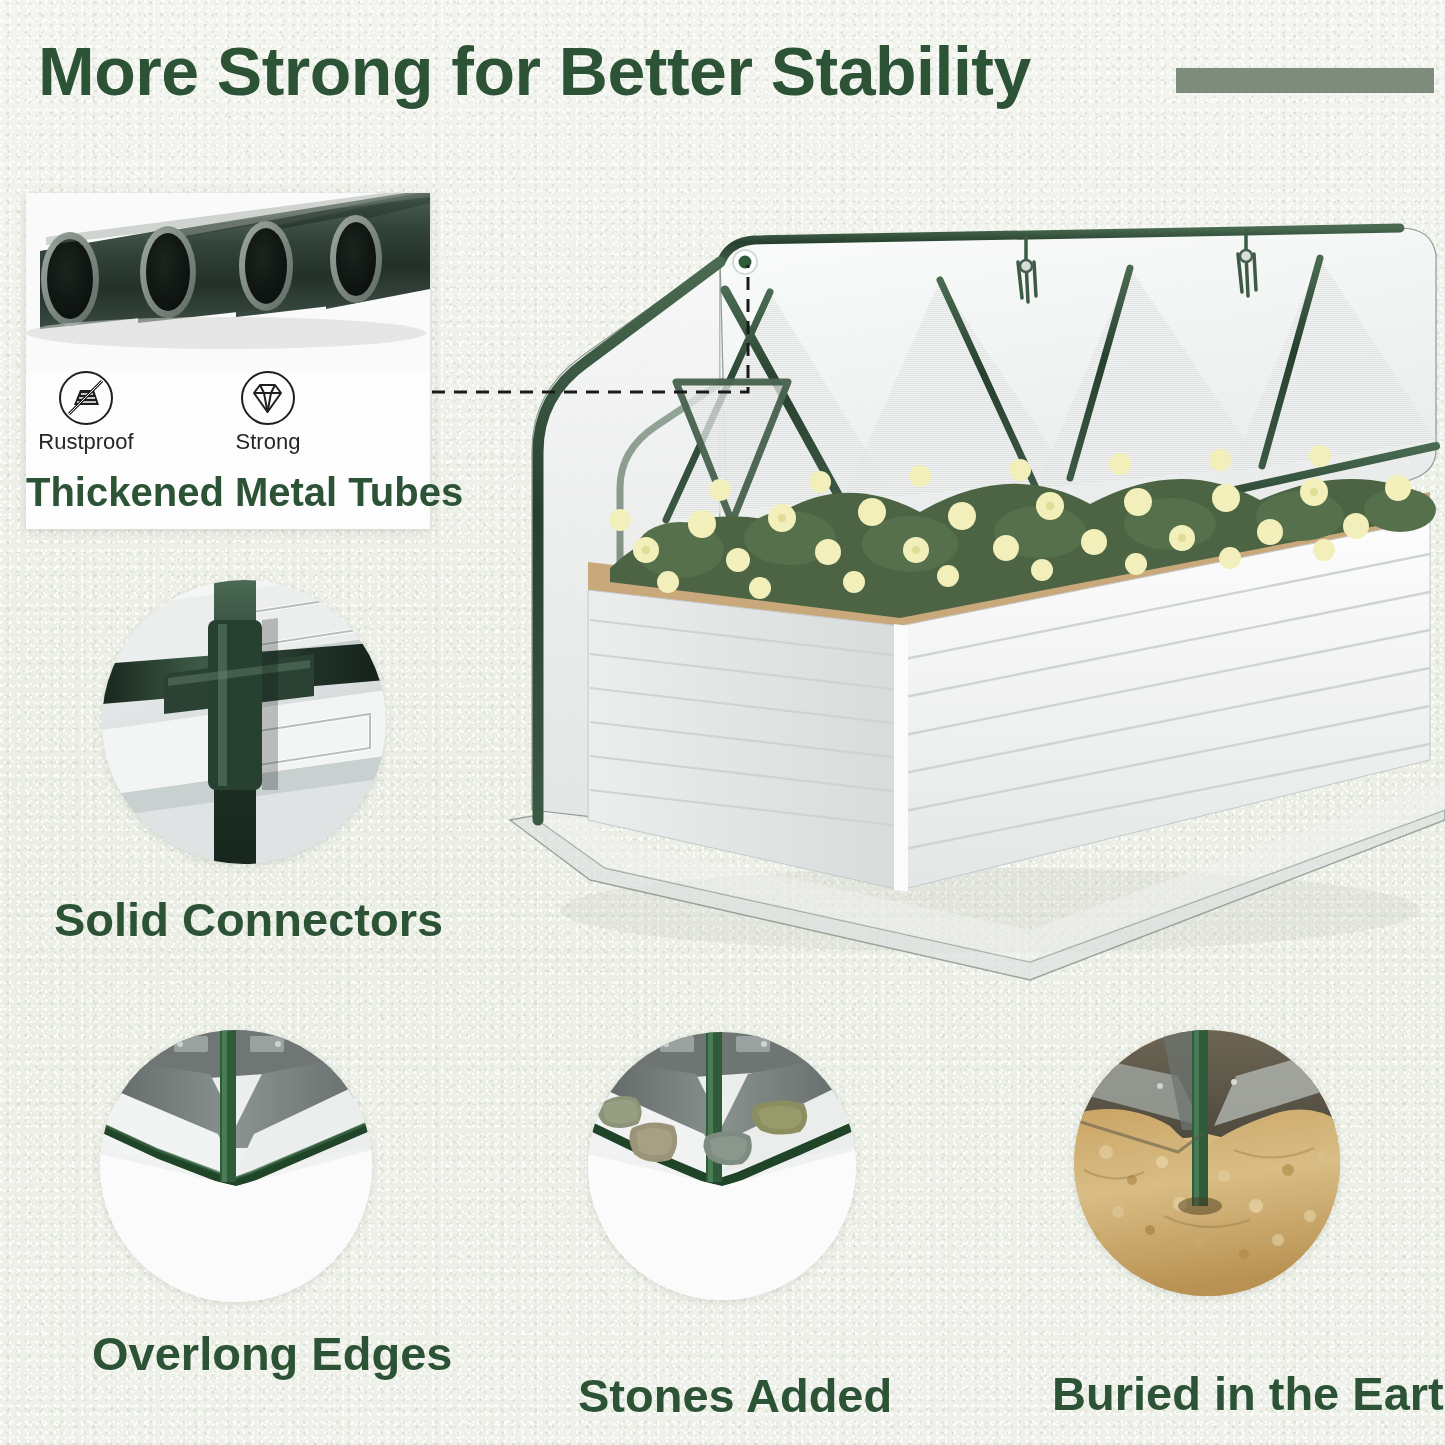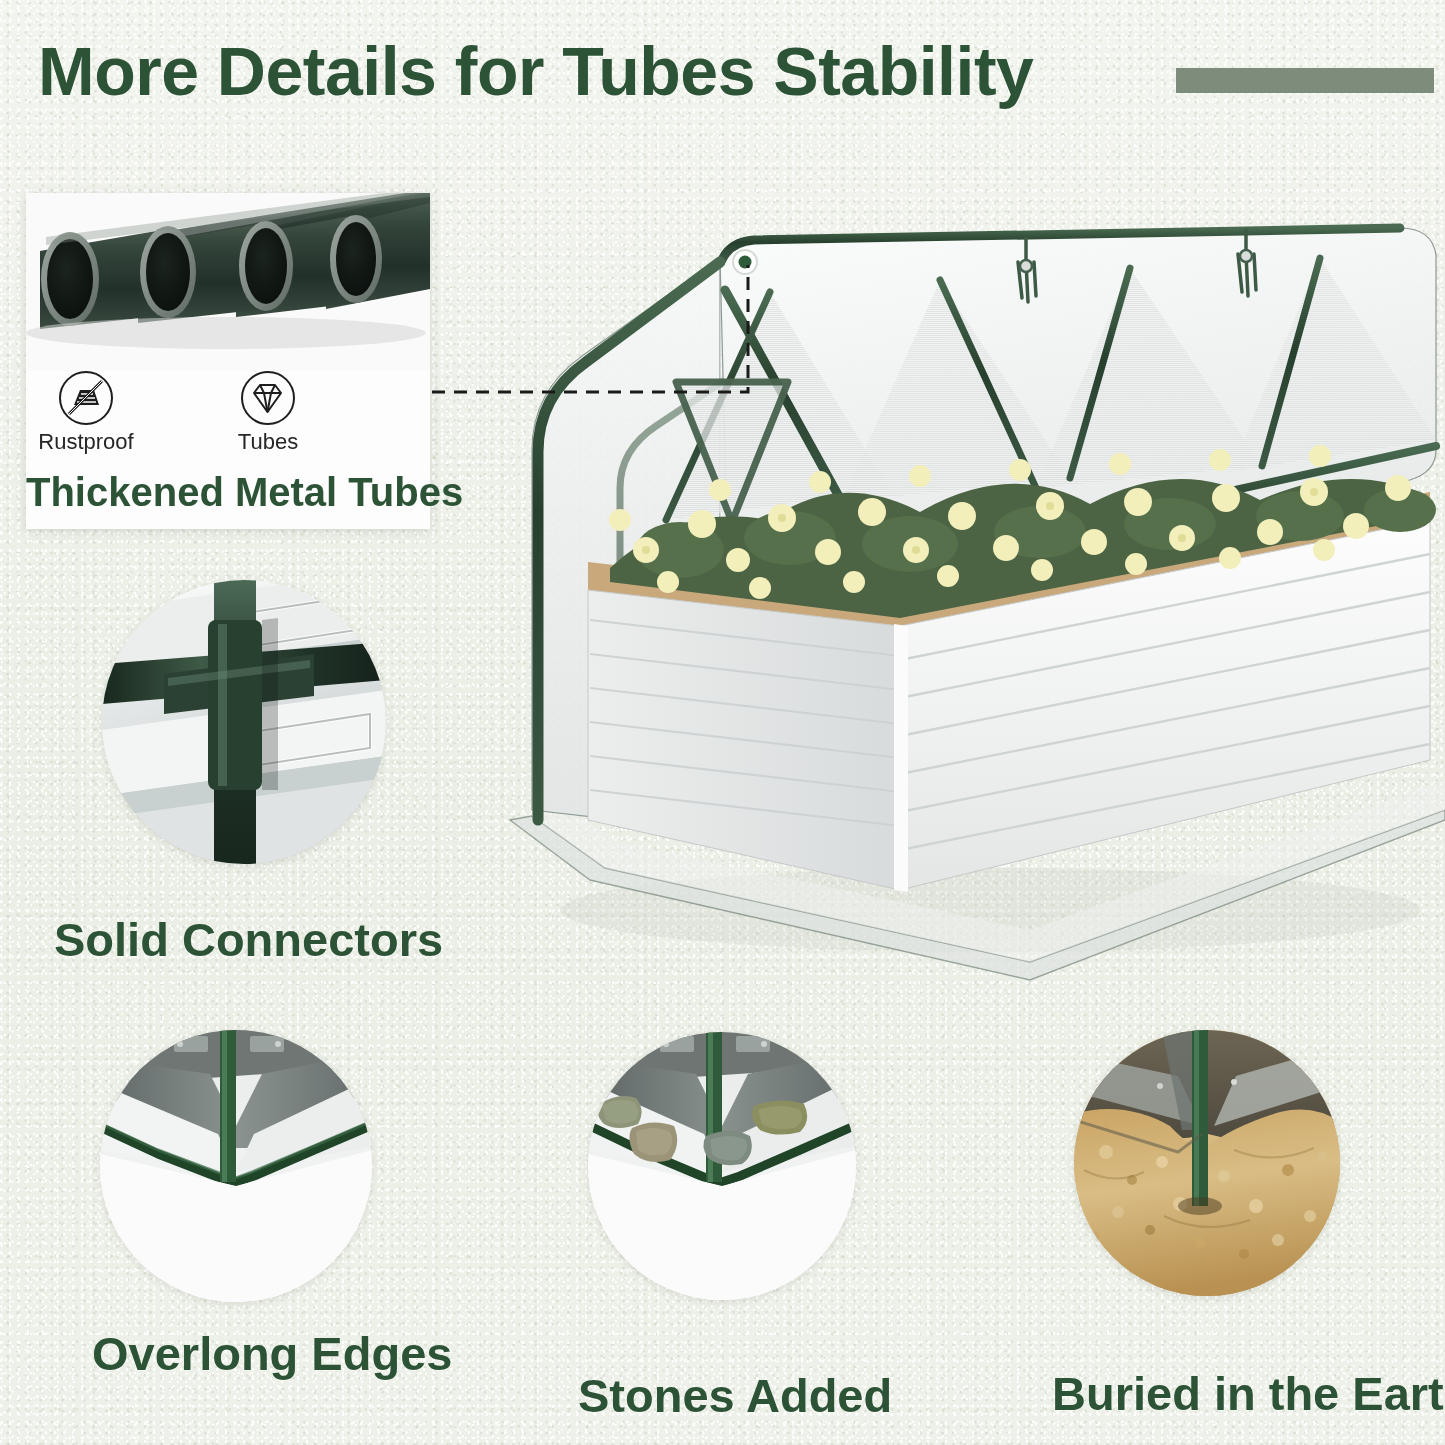--- a/index.html
+++ b/index.html
@@ -139,42 +139,42 @@
   }
   .feature-sub {
     font-size: 33px;
     color: #1b1b1b;
     white-space: nowrap;
     margin-top: 4px;
   }
 
   #f-connectors { left: 48px; top: 580px; }
   #f-connectors .feature-photo { width: 284px; height: 284px; margin-left: 54px; }
-  #f-connectors .feature-title { margin-top: 48px; margin-left: 6px; }
+  #f-connectors .feature-title { margin-top: 28px; margin-left: 6px; }
   #f-connectors .feature-sub  { margin-left: 8px; }
 
   #f-edges { left: 92px; top: 1030px; }
   #f-edges .feature-photo { width: 272px; height: 272px; margin-left: 8px; }
   #f-edges .feature-title { margin-top: 24px; margin-left: 0; }
   #f-edges .feature-sub  { margin-left: 0; }
 
   #f-stones { left: 578px; top: 1032px; }
   #f-stones .feature-photo { width: 268px; height: 268px; margin-left: 10px; }
   #f-stones .feature-title { margin-top: 68px; margin-left: 0; }
 
   #f-buried { left: 1052px; top: 1030px; }
   #f-buried .feature-photo { width: 266px; height: 266px; margin-left: 22px; }
   #f-buried .feature-title { margin-top: 70px; margin-left: 0; }
 </style>
 </head>
 <body>
 
 <div id="stage">
 
-  <div class="page-title">More Details for Tubes Stability</div>
+  <div class="page-title">More Strong for Better Stability</div>
   <div class="title-bar"></div>
 
   <div class="hero">
     <svg width="975" height="890" viewBox="0 0 975 890">
       <defs>
         <linearGradient id="pvc" x1="0" y1="0" x2="0" y2="1">
           <stop offset="0" stop-color="#f7f8f8" stop-opacity=".94"></stop>
           <stop offset="0.5" stop-color="#eceeee" stop-opacity=".88"></stop>
           <stop offset="1" stop-color="#e2e5e5" stop-opacity=".9"></stop>
         </linearGradient>
@@ -436,21 +436,21 @@
         <div class="icon-circle">
           <svg width="49" height="49" viewBox="0 0 49 49">
             <g fill="none" stroke="#1e1e1e" stroke-width="2" stroke-linejoin="round">
               <path d="M11 20 L17 12 L32 12 L38 20 L24.5 39 Z"></path>
               <path d="M11 20 H38"></path>
               <path d="M17 12 L21 20 L24.5 39"></path>
               <path d="M32 12 L28 20 L24.5 39"></path>
             </g>
           </svg>
         </div>
-        <div class="icon-label">Tubes</div>
+        <div class="icon-label">Strong</div>
       </div>
     </div>
 
     <div class="tube-card-caption">Thickened Metal Tubes</div>
   </div>
 
   <div class="feature" id="f-connectors">
     <div class="feature-photo">
       <svg width="284" height="284" viewBox="0 0 284 284">
         <defs>

